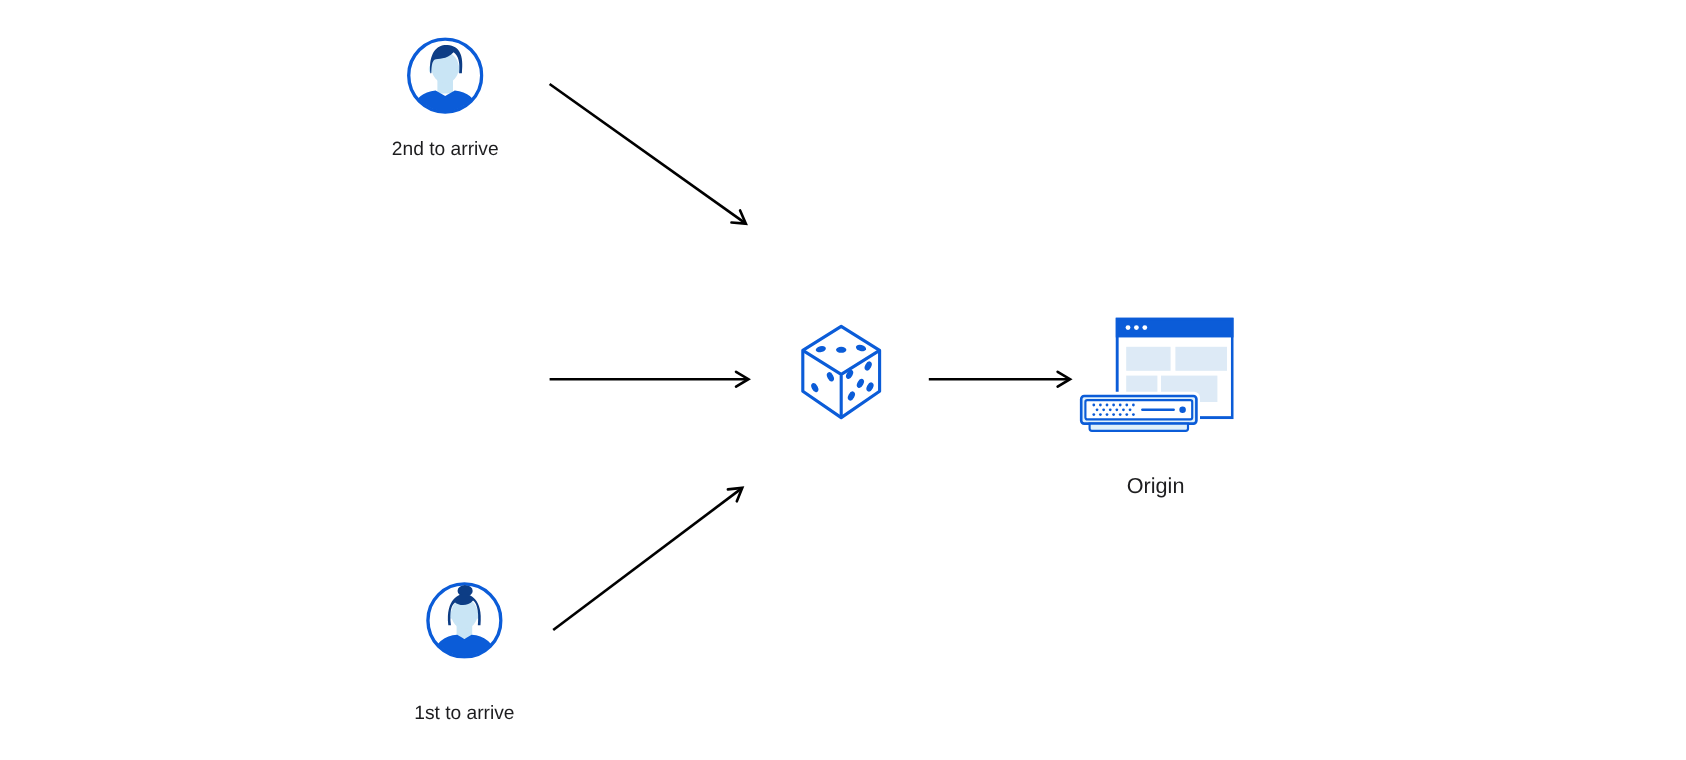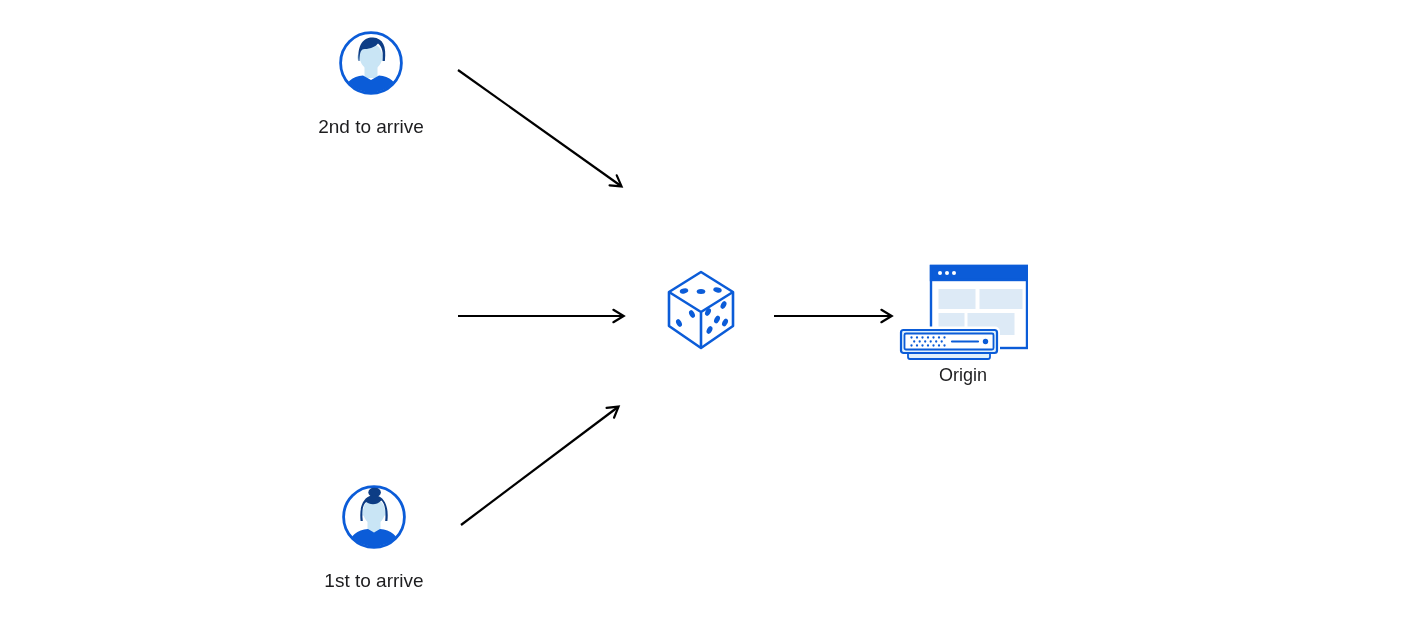--- a/index.html
+++ b/index.html
@@ -19,23 +19,23 @@
     position:relative;
     width:1405px;height:633px;
     background:var(--background);
     overflow:hidden;
   }
   .arrows{position:absolute;left:0;top:0;pointer-events:none;}
   .arrow-line{stroke:var(--arrow-black);stroke-width:2.2;fill:none;}
   .s-ink{stroke:var(--arrow-black);}
   .node{position:absolute;display:flex;flex-direction:column;align-items:center;}
   .visitor-node{width:160px;}
-  .visitor-node .label{margin-top:21px;font-size:19px;line-height:1.15;color:var(--label-ink);white-space:nowrap;}
+  .visitor-node .label{margin-top:21px;font-size:16px;line-height:1.15;color:var(--label-ink);white-space:nowrap;}
   .origin-node{width:130px;}
-  .origin-node .label{margin-top:1px;font-size:18px;color:var(--label-ink);}
+  .origin-node .label{margin-top:31px;font-size:18px;color:var(--label-ink);}
   .icon-wrap{display:block;line-height:0;}
   
   .f-white{fill:#ffffff;}
   .f-blue{fill:var(--primary-blue);}
   .f-navy{fill:var(--hair-navy);}
   .f-face{fill:var(--face-light-blue);}
   .f-panel{fill:var(--panel-light-blue);}
   .f-rim{fill:var(--server-rim-light-blue);}
   .st-blue{stroke:var(--primary-blue);}
 </style>
@@ -72,21 +72,21 @@
           <ellipse class="f-face" cx="20.4" cy="26.5" rx="2.1" ry="3.2"></ellipse>
           <ellipse class="f-face" cx="43.6" cy="26.5" rx="2.1" ry="3.2"></ellipse>
           <path class="f-navy" d="M19.6 30 C18 12 26 6 34 6.6 C44 7.4 47.6 15 45.9 30 L43.6 30 C44.5 21 43 15.5 39 12.6 C33 19.3 26 17.4 23 18.8 C20.8 21 20.6 25 20.4 30 Z"></path>
         </g>
       </svg>
     </span>
     <span class="label">2nd to arrive</span>
   </div>
 
 
-  <div class="node visitor-node" style="left:294px;top:485px;">
+  <div class="node visitor-node" style="left:307px;top:485px;gap:16px;">
     <span class="icon-wrap">
       <svg width="64" height="64" viewBox="0 0 64 64">
         <defs>
             <clipPath id="av3">
               <circle cx="32" cy="32" r="29.6"></circle>
             </clipPath>
           </defs>
         <circle class="f-white st-blue" cx="32" cy="32" r="30.4" stroke-width="2.8"></circle>
         <g clip-path="url(#av3)">
           <path class="f-face" d="M25.5 34 h13 v13 h-13 z"></path>

